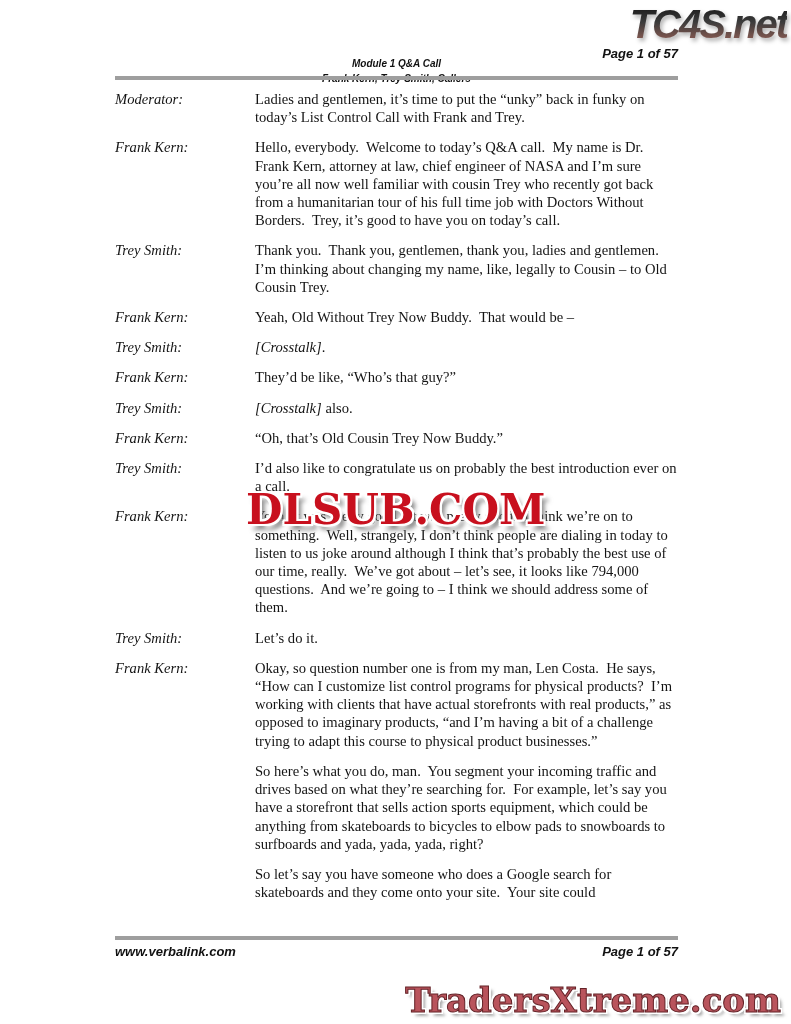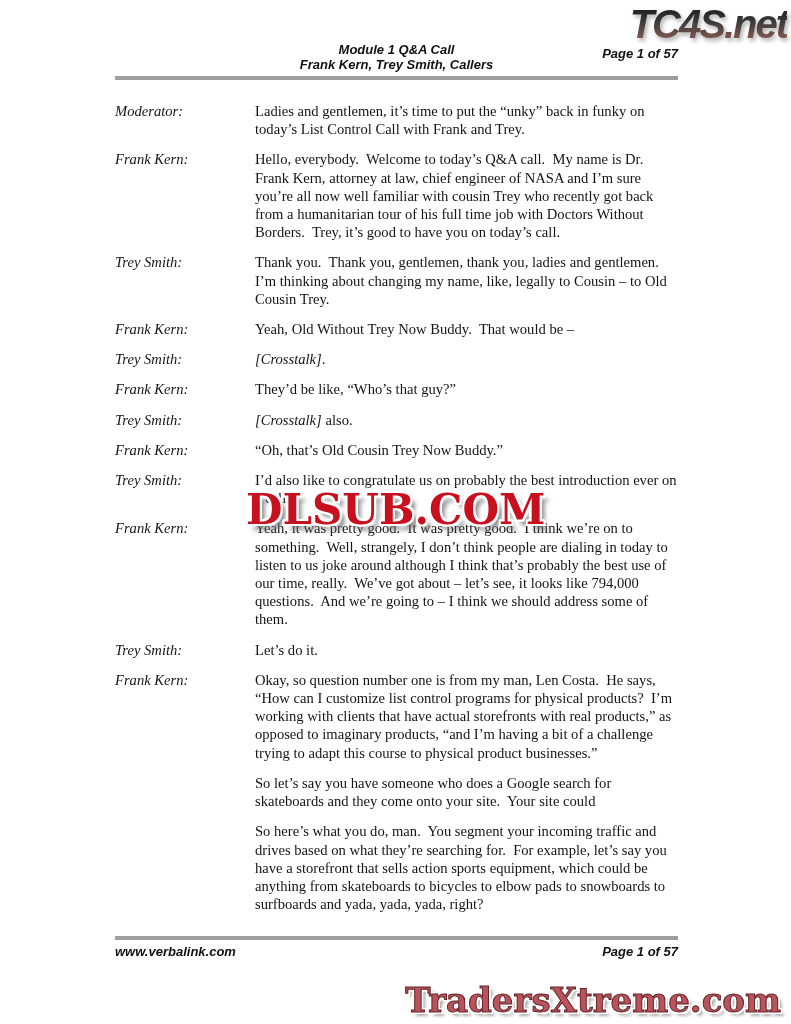--- a/index.html
+++ b/index.html
@@ -17,40 +17,40 @@
     font-family:"Liberation Sans", sans-serif;
     font-weight:bold; font-size:40px; letter-spacing:-2px;
     background:linear-gradient(#1f1f1f 15%, #3c3c3c 45%, #8c5c53 88%);
     -webkit-background-clip:text; background-clip:text; color:transparent;
     filter:drop-shadow(2px 3px 2px rgba(0,0,0,0.30));
     white-space:nowrap;
     font-style:italic;
   }
   
   .header-center{
-    position:absolute; top:42px; left:115px; width:563px;
+    position:absolute; top:56px; left:115px; width:563px;
     text-align:center;
     font-family:"Liberation Sans", sans-serif;
-    font-weight:bold; font-style:italic; font-size:13px; line-height:15px;
+    font-weight:bold; font-style:italic; font-size:10px; line-height:15px;
     color:#111;
   }
   .header-page{
     position:absolute; top:46px; right:113px;
     font-family:"Liberation Sans", sans-serif;
     font-weight:bold; font-style:italic; font-size:13px; color:#111;
   }
   .rule{
     position:absolute; left:115px; width:563px; height:4px;
     background:#9e9e9e;
   }
   .rule-top{top:76px;}
   .rule-bottom{top:936px;}
   
   .transcript{
-    position:absolute; left:115px; top:102px; width:566px;
+    position:absolute; left:115px; top:90px; width:566px;
     font-size:14.6px; line-height:18.2px; color:#141414;
   }
   .t-row{display:flex; margin-bottom:12px;}
   .t-speaker{width:140px; flex-shrink:0; font-style:italic;}
   .t-text{flex:1; white-space:pre-wrap;}
   .t-text em{font-style:italic;}
   
   .footer{
     position:absolute; left:115px; top:944px; width:563px;
     display:flex; justify-content:space-between;
@@ -142,25 +142,25 @@
       <div class="t-row">
         <div class="t-speaker">Trey Smith:</div>
         <div class="t-text">Let’s do it.</div>
       </div>
       <div class="t-row">
         <div class="t-speaker">Frank Kern:</div>
         <div class="t-text">Okay, so question number one is from my man, Len Costa.  He says, “How can I customize list control programs for physical products?  I’m working with clients that have actual storefronts with real products,” as opposed to imaginary products, “and I’m having a bit of a challenge trying to adapt this course to physical product businesses.”</div>
       </div>
       <div class="t-row">
         <div class="t-speaker"></div>
-        <div class="t-text">So let’s say you have someone who does a Google search for skateboards and they come onto your site.  Your site could</div>
+        <div class="t-text">So here’s what you do, man.  You segment your incoming traffic and drives based on what they’re searching for.  For example, let’s say you have a storefront that sells action sports equipment, which could be anything from skateboards to bicycles to elbow pads to snowboards to surfboards and yada, yada, yada, right?</div>
       </div>
       <div class="t-row">
         <div class="t-speaker"></div>
-        <div class="t-text">So here’s what you do, man.  You segment your incoming traffic and drives based on what they’re searching for.  For example, let’s say you have a storefront that sells action sports equipment, which could be anything from skateboards to bicycles to elbow pads to snowboards to surfboards and yada, yada, yada, right?</div>
+        <div class="t-text">So let’s say you have someone who does a Google search for skateboards and they come onto your site.  Your site could</div>
       </div>
     </div>
 
   <div class="rule rule-bottom"></div>
 
   <div class="footer">
     <span>www.verbalink.com</span>
     <span>Page 1 of 57</span>
   </div>
 

